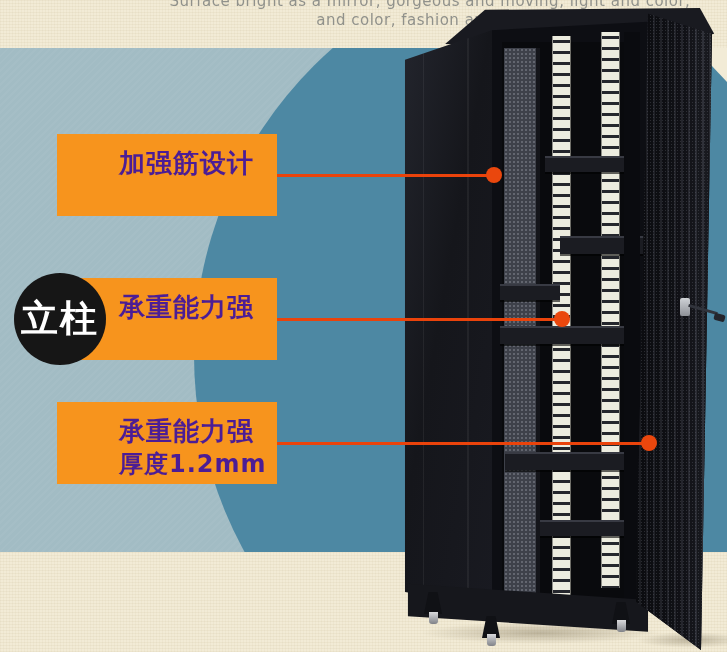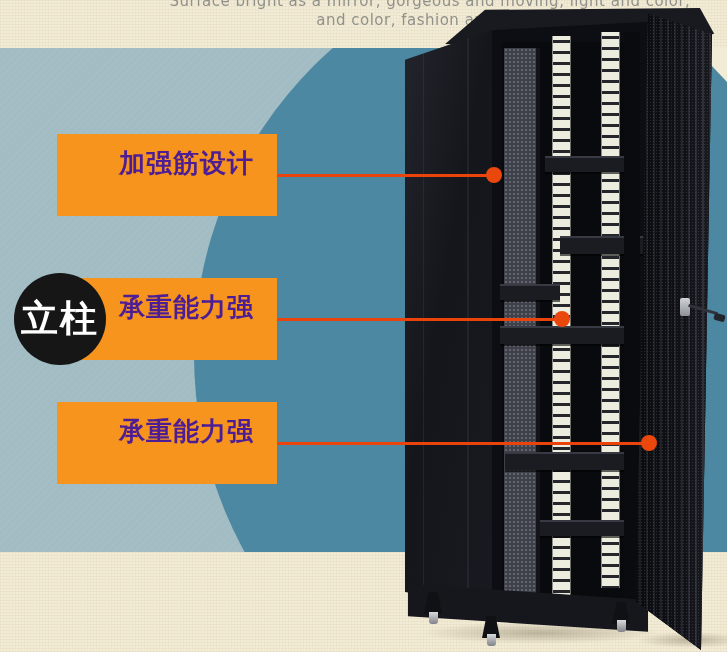--- a/index.html
+++ b/index.html
@@ -173,16 +173,17 @@
   <div class="callout co2">
     <div class="plate serif">
       <div class="title">承重能力强</div>
     </div>
     <div class="badge">立柱</div>
   </div>
 
   <div class="callout co3">
     <div class="plate">
       <div class="title">承重能力强</div>
+      <div class="subtitle">厚度1.2mm</div>
     </div>
   </div>
 
 </div>
 
 </body></html>

